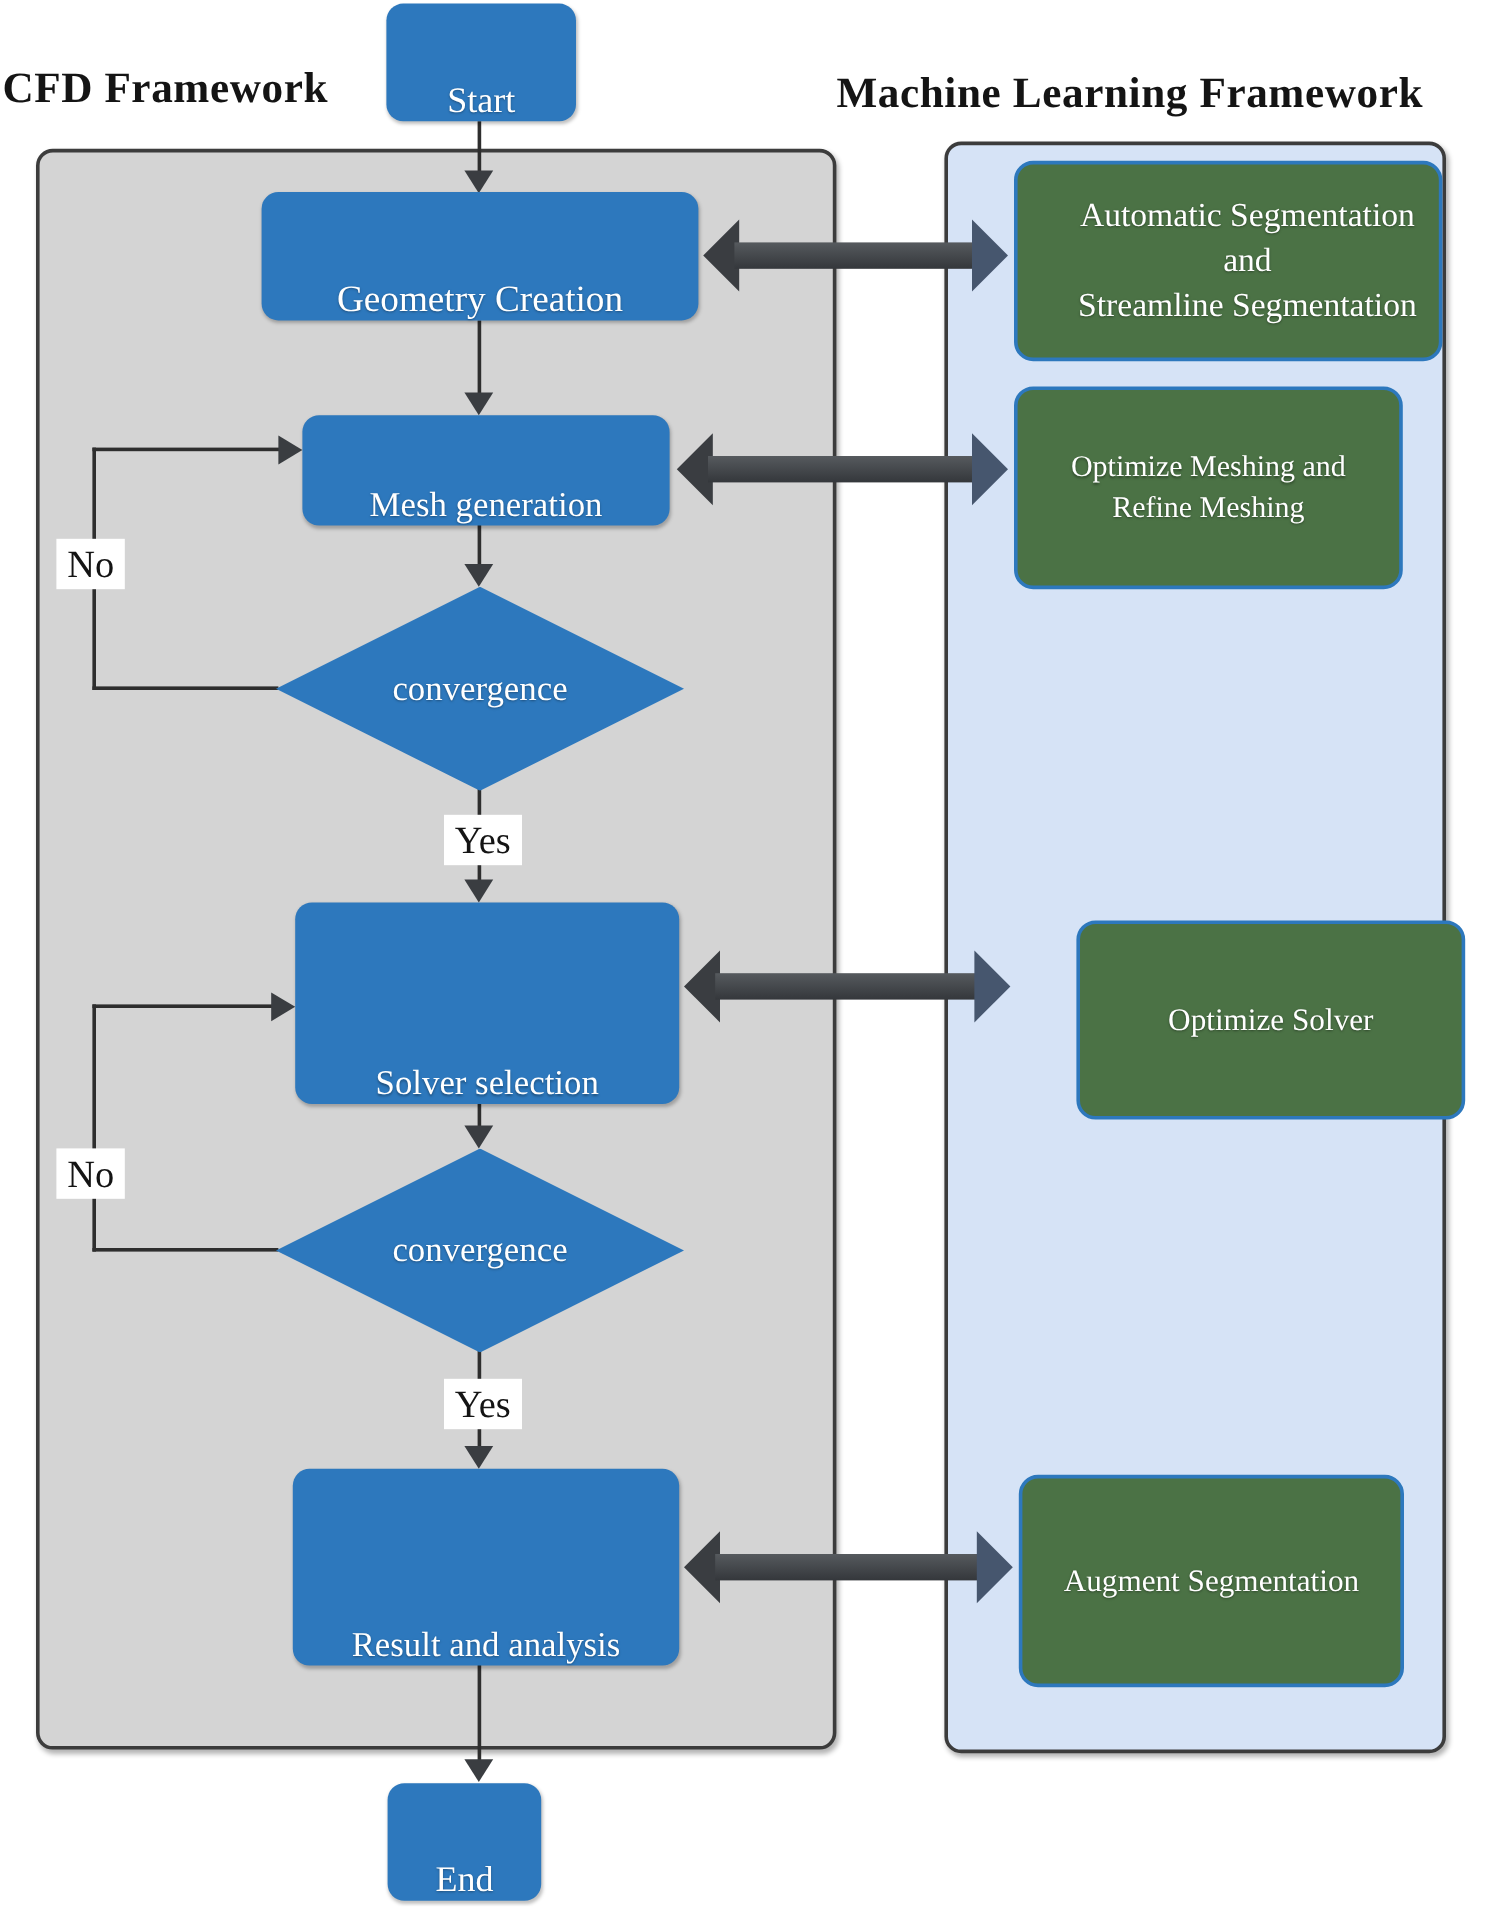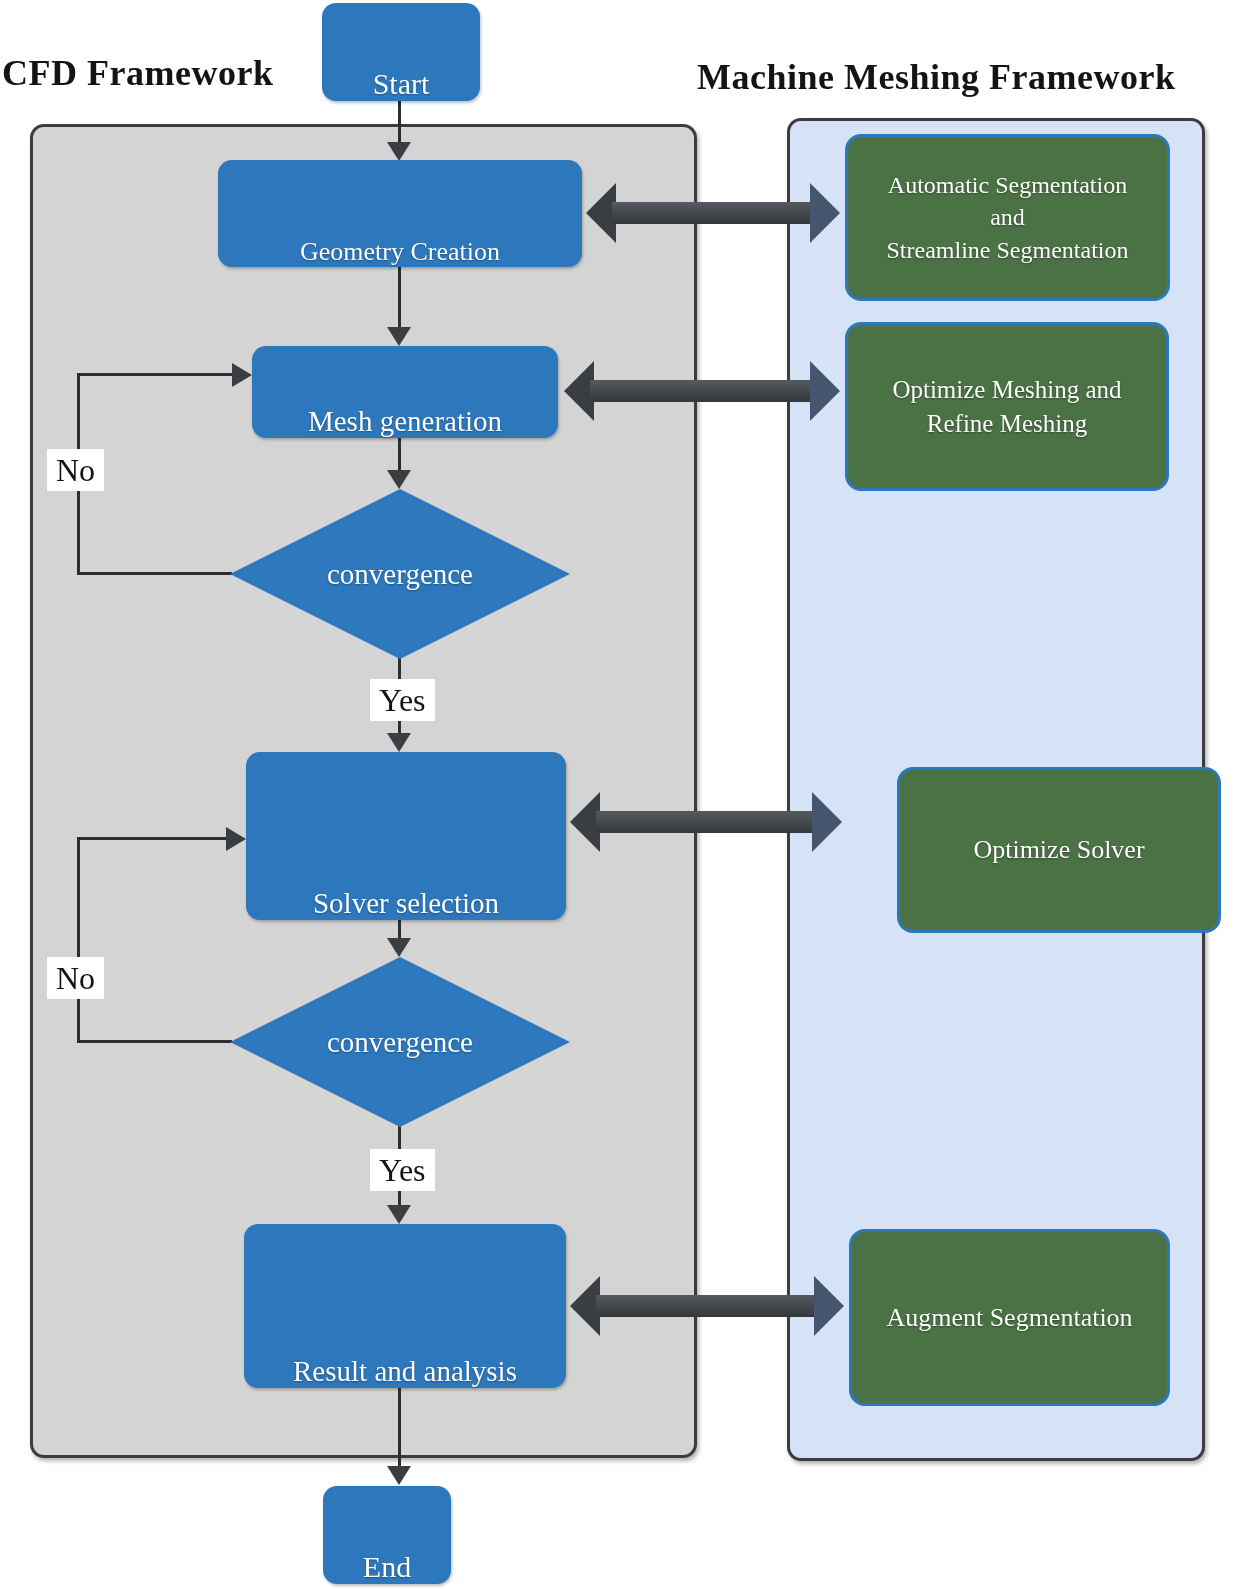--- a/index.html
+++ b/index.html
@@ -40,21 +40,21 @@
               border-bottom:30px solid transparent;border-left:30px solid var(--arrow-steel);}
   .tag{position:absolute;background:#fff;color:var(--text-black);font-size:32px;
        padding:1px 9px;line-height:1.25;}
 </style>
 </head>
 <body>
 
 <div id="stage">
 
   <div class="title" id="title-left">CFD Framework</div>
-  <div class="title" id="title-right">Machine Meshing Framework</div>
+  <div class="title" id="title-right">Machine Learning Framework</div>
 
   <div class="panel" id="panel-cfd"></div>
   <div class="panel" id="panel-ml"></div>
 
   <div class="vline" style="left:398px;top:101px;height:45px;"></div>
   <div class="arr-down" style="left:387px;top:142px;"></div>
 
   <div class="vline" style="left:398px;top:267px;height:61px;"></div>
   <div class="arr-down" style="left:387px;top:327px;"></div>
 
@@ -101,21 +101,21 @@
   <div>
     <div class="head-left" style="left:570px;top:1276px;"></div>
     <div class="shaft" style="left:596px;top:1295px;width:220px;"></div>
     <div class="head-right" style="left:814px;top:1276px;"></div>
   </div>
 
   <div class="bluebox" style="left:322px;top:3px;width:158px;height:98px;font-size:30px;">
       <span>Start</span>
     </div>
 
-  <div class="bluebox" style="left:218px;top:160px;width:364px;height:107px;font-size:26px;">
+  <div class="bluebox" style="left:218px;top:160px;width:364px;height:107px;font-size:31px;">
       <span>Geometry Creation</span>
     </div>
 
   <div class="bluebox" style="left:252px;top:346px;width:306px;height:92px;font-size:29px;">
       <span>Mesh generation</span>
     </div>
 
   <div class="diamond" style="left:230px;top:489px;width:340px;height:170px;">
       <span>convergence</span>
     </div>
@@ -134,21 +134,21 @@
 
   <div class="bluebox" style="left:323px;top:1486px;width:128px;height:98px;font-size:30px;">
       <span>End</span>
     </div>
 
   <div class="tag" style="left:47px;top:449px;">No</div>
   <div class="tag" style="left:370px;top:679px;">Yes</div>
   <div class="tag" style="left:47px;top:957px;">No</div>
   <div class="tag" style="left:370px;top:1149px;">Yes</div>
 
-  <div class="greenbox" style="left:845px;top:134px;width:319px;height:161px;font-size:24px;">
+  <div class="greenbox" style="left:845px;top:134px;width:319px;height:161px;font-size:28px;padding-left:32px;">
     <span>Automatic Segmentation</span>
     <span>and</span>
     <span>Streamline Segmentation</span>
   </div>
 
   <div class="greenbox" style="left:845px;top:322px;width:318px;height:163px;font-size:25px;">
     <span>Optimize Meshing and</span>
     <span>Refine Meshing</span>
   </div>
 

